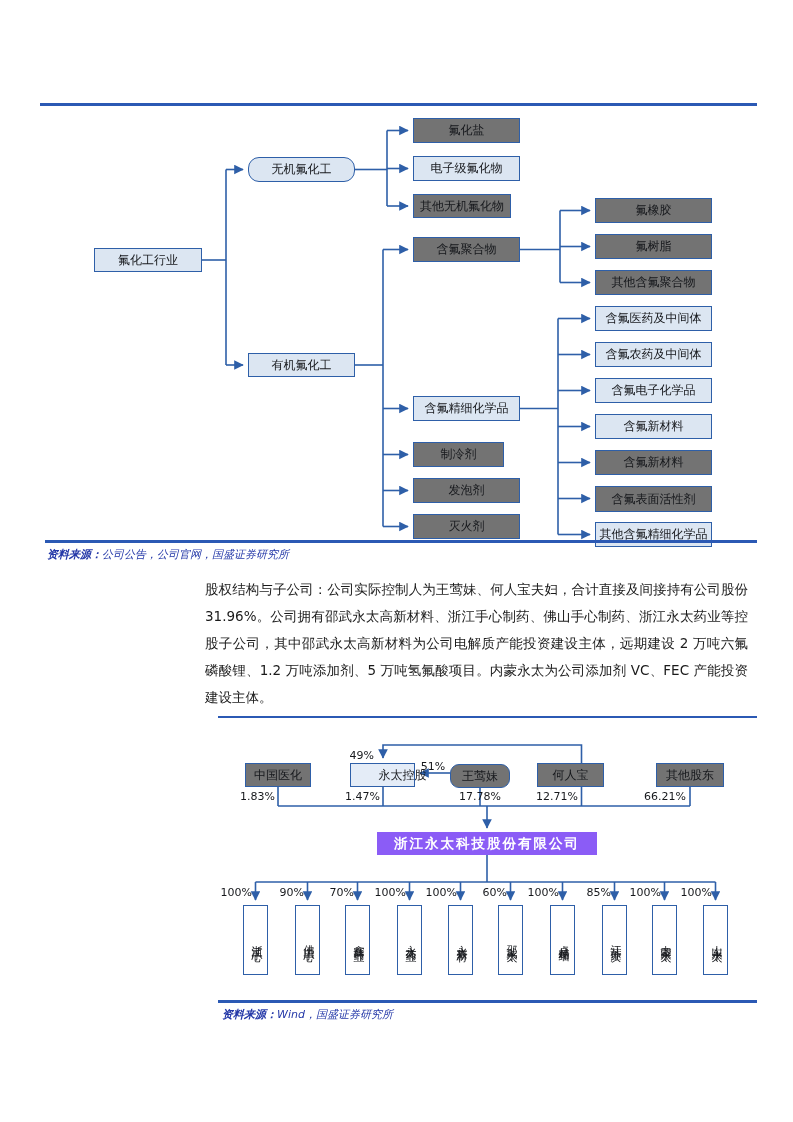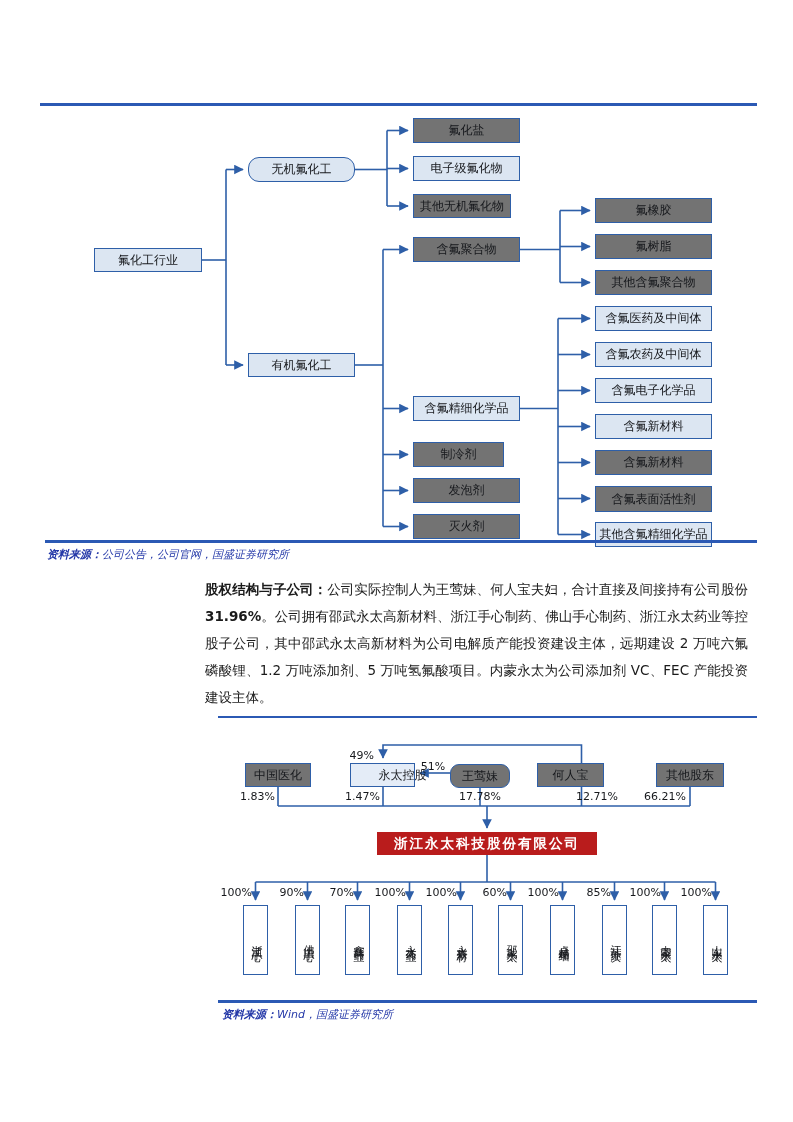--- a/index.html
+++ b/index.html
@@ -19,41 +19,41 @@
   .diagram { position:absolute; }
   .conn { position:absolute; left:0; top:0; pointer-events:none; }
   .node {
     position:absolute; box-sizing:border-box; border:1.5px solid #2e5fa8; background:#737373;
     display:flex; align-items:center; justify-content:center;
     font-size:12px; color:#16181c; white-space:nowrap;
   }
   .node.filled { background:#dce6f2; }
   .node.tint   { background:#e4ecf7;padding-left:40px; }
   .company {
-    position:absolute; box-sizing:border-box; background:#b91c1c; color:#ffffff;
+    position:absolute; box-sizing:border-box; background:#8b5cf6; color:#ffffff;
     display:flex; align-items:center; justify-content:center;
     font-size:13.5px; font-weight:bold; letter-spacing:2px; white-space:nowrap;
   }
   .sub {
     position:absolute; box-sizing:border-box; width:25px; height:70px;
     border:1.5px solid #2e5fa8; background:#ffffff;
     display:flex; align-items:center; justify-content:center;
   }
   .sub span {
     writing-mode:vertical-rl; text-orientation:upright;
     font-size:11px; letter-spacing:2px; color:#16181c;
   }
   .pct { position:absolute; font-size:11px; color:#16181c; white-space:nowrap; }
   .pct.r { text-align:right; }
   .pct.c { text-align:center; }
   .para {
     position:absolute; left:205px; top:576px; width:543px;
     font-size:13.5px; line-height:27px; color:#1a1a1a; text-align:justify;
   }
-  .para b { font-weight:bold; }
+  .para b { font-weight:normal; }
 </style>
 </head>
 <body>
 
 <div class="page">
 
   <div class="rule" style="left:40px; top:103px; width:717px; height:2.5px;"></div>
 
   <div class="diagram" style="left:40px; top:110px; width:720px; height:437px;">
     <svg class="conn" width="720" height="437" viewBox="0 0 720 437">
@@ -171,21 +171,21 @@
 
     <div class="node" style="left:27px; top:35px; width:66px; height:24px;">中国医化</div>
     <div class="node tint" style="left:132px; top:35px; width:65px; height:24px;">永太控股</div>
     <div class="node" style="left:232px; top:36px; width:60px; height:24px;border-radius:9px;">王莺妹</div>
     <div class="node" style="left:319px; top:35px; width:67px; height:24px;">何人宝</div>
     <div class="node" style="left:438px; top:35px; width:68px; height:24px;">其他股东</div>
 
     <div class="pct r" style="left:11px; top:62px; width:46px;">1.83%</div>
     <div class="pct r" style="left:116px; top:62px; width:46px;">1.47%</div>
     <div class="pct r" style="left:213px; top:62px; width:46px;margin-left:24px;">17.78%</div>
-    <div class="pct r" style="left:314px; top:62px; width:46px;margin-left:40px;">12.71%</div>
+    <div class="pct r" style="left:314px; top:62px; width:46px;">12.71%</div>
     <div class="pct r" style="left:422px; top:62px; width:46px;">66.21%</div>
 
     <div class="company" style="left:159px; top:104px; width:220px; height:23px;">浙江永太科技股份有限公司</div>
 
     <div class="pct r" style="left:0px; top:158px; width:34px;">100%</div>
     <div class="pct r" style="left:52px; top:158px; width:34px;">90%</div>
     <div class="pct r" style="left:102px; top:158px; width:34px;">70%</div>
     <div class="pct r" style="left:154px; top:158px; width:34px;">100%</div>
     <div class="pct r" style="left:205px; top:158px; width:34px;">100%</div>
     <div class="pct r" style="left:255px; top:158px; width:34px;">60%</div>

